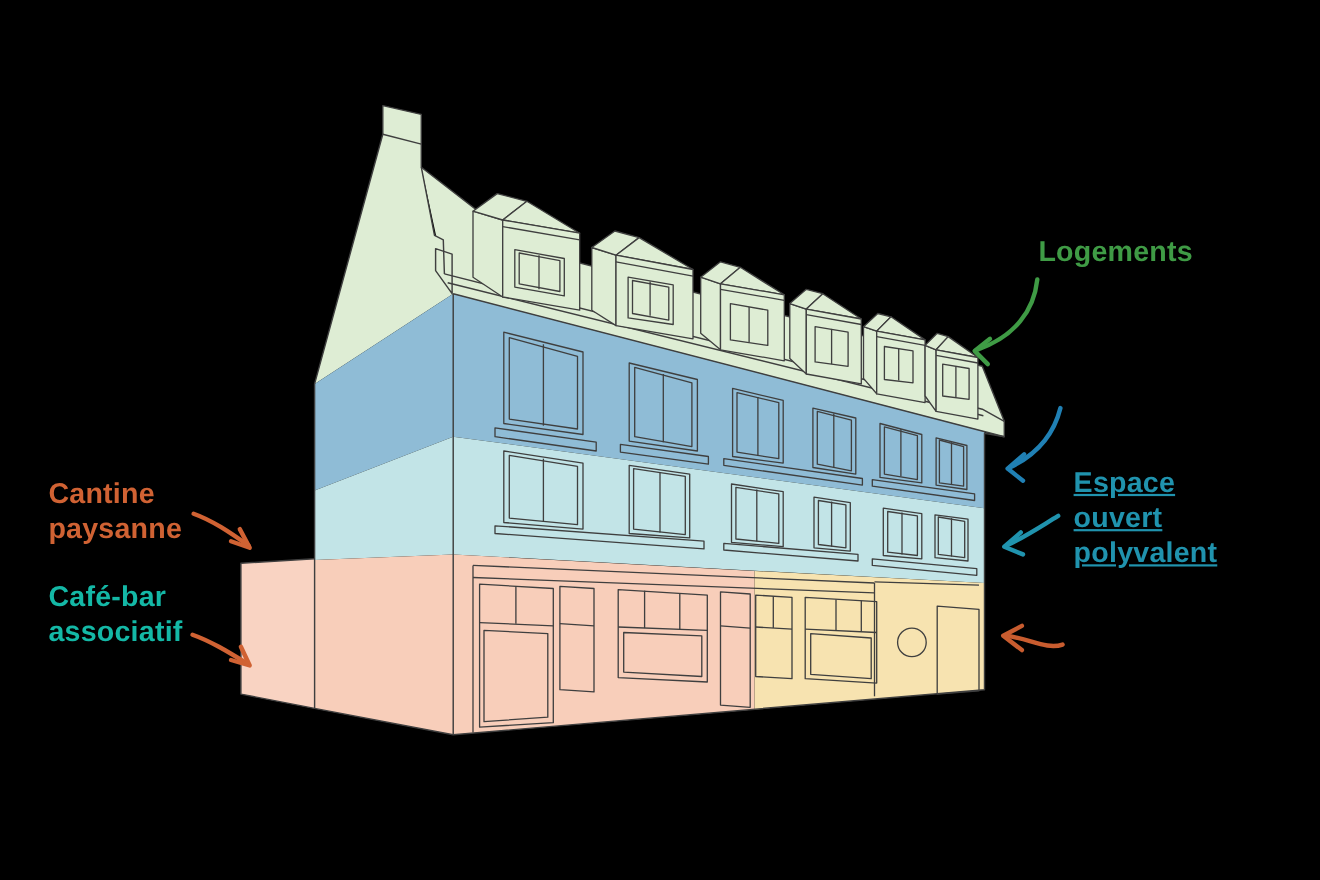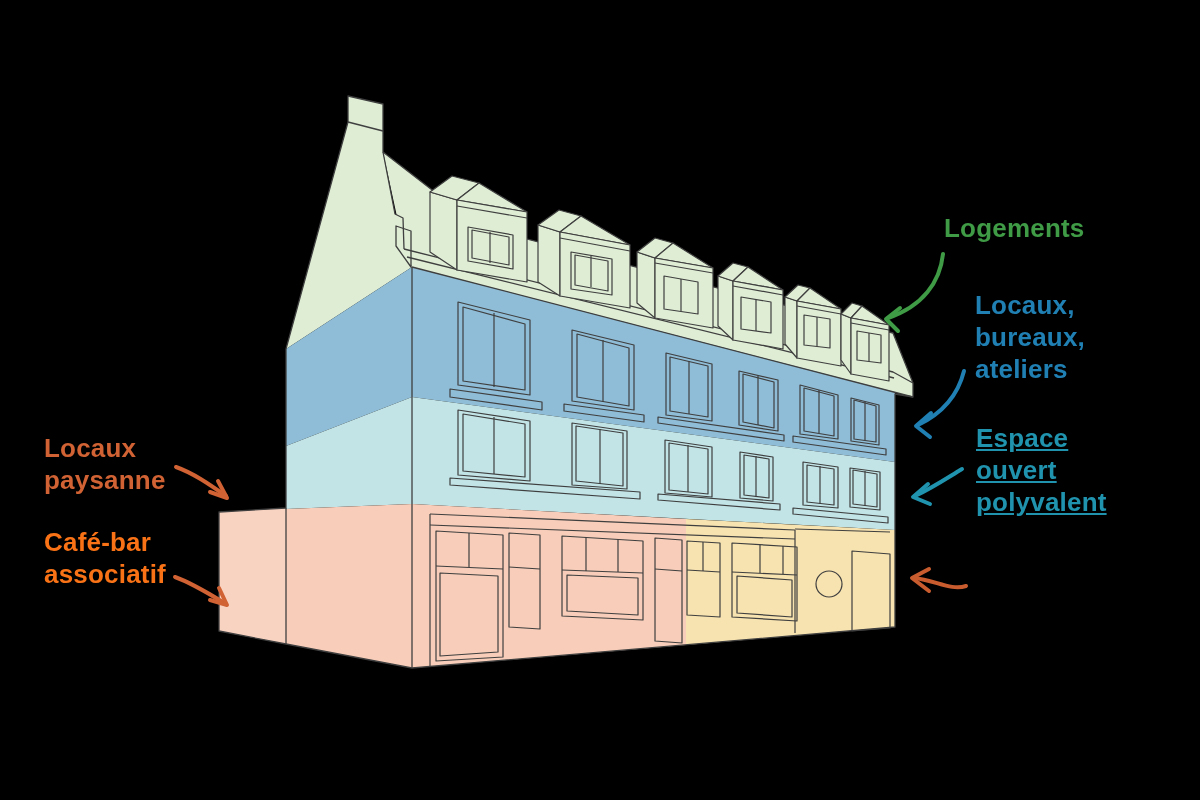--- a/index.html
+++ b/index.html
@@ -261,27 +261,24 @@
       </g>
       <g stroke="#d06233">
         <path d="M 175 577 C 192 583, 208 593, 226 604"></path>
         <path d="M 210 600 L 227 605 L 219 588"></path>
       </g>
     </g>
   </svg>
 
   <div class="label" style="left: 944px; top: 212px; color: rgb(63, 155, 69);">Logements</div>
 
-  <div class="label" style="left: 975px; top: 289px; color: rgb(32, 128, 180);">Locaux,
-bureaux,
-ateliers</div>
 
   <div class="label" style="left: 976px; top: 422px; color: rgb(32, 147, 174); text-decoration: underline;">Espace
 ouvert
 polyvalent</div>
 
 
-  <div class="label" style="left: 44px; top: 432px; color: rgb(208, 98, 51);">Locaux
+  <div class="label" style="left: 44px; top: 432px; color: rgb(208, 98, 51);">Cantine
 paysanne</div>
 
-  <div class="label" style="left: 44px; top: 526px; color: #f97316;">Café-bar
+  <div class="label" style="left: 44px; top: 526px; color: #14b8a6;">Café-bar
 associatif</div>
 </div>
 
 </body></html>

